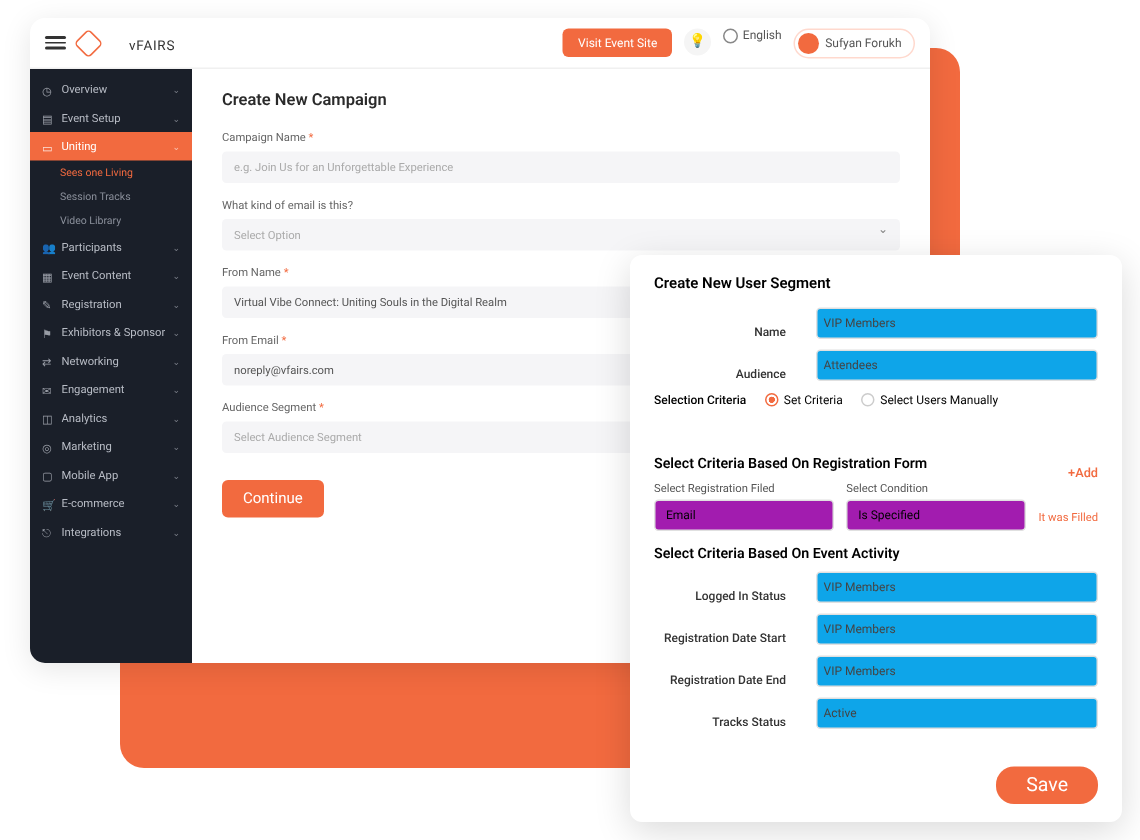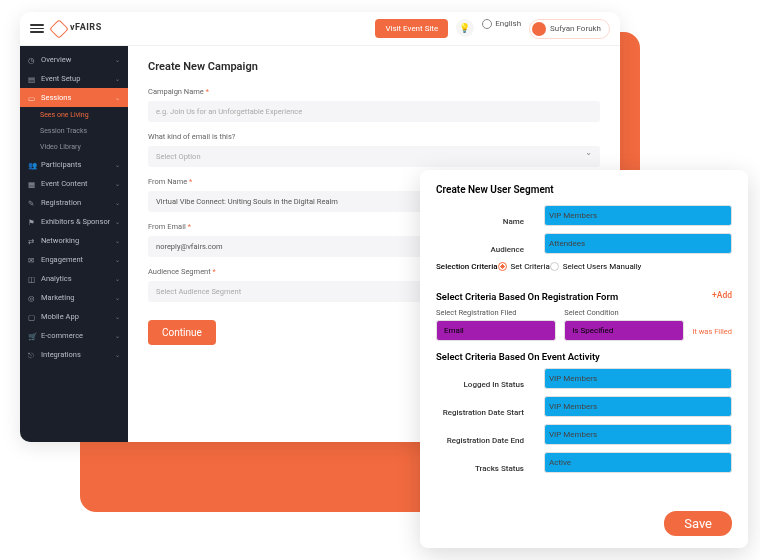--- a/index.html
+++ b/index.html
@@ -2,21 +2,21 @@
 <html><head>
 <meta charset="utf-8">
 <style>
 *{box-sizing:border-box;margin:0;padding:0;font-family:-apple-system,BlinkMacSystemFont,"Segoe UI",Roboto,sans-serif}
 body{background:#fff;width:760px;height:560px;position:relative;overflow:hidden}
 .orange-bg{position:absolute;top:32px;left:80px;width:560px;height:480px;background:#f26a3f;border-radius:16px}
 .main-window{position:absolute;top:12px;left:20px;width:600px;height:430px;background:#fff;border-radius:10px;box-shadow:0 4px 20px rgba(0,0,0,0.1);overflow:hidden;display:flex;flex-direction:column}
 .topbar{height:34px;display:flex;align-items:center;padding:0 10px;gap:8px;border-bottom:1px solid #f0f0f0}
 .hamburger{width:14px;display:flex;flex-direction:column;gap:2px}
 .hamburger span{height:1.5px;background:#333;border-radius:1px}
-.logo{display:flex;align-items:flex-start;gap:4px;font-size:9px;font-weight:700;letter-spacing:0.5px;color:#333}
+.logo{display:flex;align-items:flex-end;gap:20px;font-size:9px;font-weight:400;letter-spacing:0.5px;color:#333}
 .logo-icon{width:14px;height:14px;border:1.5px solid #f26a3f;border-radius:3px;transform:rotate(45deg)}
 .topbar-right{margin-left:auto;display:flex;align-items:flex-start;gap:8px}
 .visit-btn{background:#f26a3f;color:#fff;font-size:8px;padding:5px 10px;border-radius:4px;border:none}
 .lightbulb{width:18px;height:18px;border-radius:50%;background:#f5f5f5;display:flex;align-items:center;justify-content:center;font-size:9px}
 .lang{display:flex;align-items:center;gap:3px;font-size:8px;color:#555}
 .globe{width:10px;height:10px;border:1px solid #888;border-radius:50%}
 .user-pill{display:flex;align-items:center;gap:4px;border:1px solid #ffd9ce;border-radius:12px;padding:2px 8px 2px 2px;font-size:8px;color:#555}
 .avatar{width:14px;height:14px;border-radius:50%;background:#f26a3f}
 .body{flex:1;display:flex}
 .sidebar{width:108px;background:#1a1f29;display:flex;flex-direction:column;font-size:7.5px;color:#b8bcc5;padding-top:4px}
@@ -38,27 +38,27 @@
 .select-wrap::after{content:"⌄";position:absolute;right:8px;top:4px;font-size:8px;color:#888}
 .from-row{display:flex;align-items:flex-end;gap:6px}
 .from-row .field{flex:1}
 .reply-links{display:flex;gap:6px;font-size:7px;color:#888;padding-bottom:6px}
 .continue-btn{background:#f26a3f;color:#fff;border:none;border-radius:4px;padding:7px 14px;font-size:10px;margin-top:8px}
 .panel{position:absolute;top:170px;left:420px;width:328px;height:378px;background:#fff;border-radius:8px;box-shadow:0 6px 24px rgba(0,0,0,0.15);padding:14px 16px;font-size:9px}
 .panel-title{font-weight:600;font-size:10px;margin-bottom:10px}
 .prow{display:flex;align-items:flex-end;margin-bottom:7px;gap:20px}
 .prow-label{width:88px;text-align:right;font-size:8px;color:#333;font-weight:500}
 .prow-input{flex:1;border:1px solid #e0e0e0;border-radius:3px;padding:5px 4px;font-size:8px;color:#444;background:#0ea5e9}
-.criteria-row{display:flex;align-items:center;gap:0;margin:8px 0 10px}
+.criteria-row{display:flex;align-items:center;gap:12px;margin:8px 0 23px}
 .criteria-label{font-size:8px;font-weight:500}
 .radio{display:flex;align-items:center;gap:4px;font-size:8px}
 .radio-dot{width:9px;height:9px;border-radius:50%;border:1px solid #ccc}
 .radio-dot.checked{border-color:#f26a3f;background:radial-gradient(#f26a3f 40%,#fff 45%)}
 .section-title{font-size:9.5px;font-weight:600;margin:10px 0 6px}
-.section-row{display:flex;justify-content:space-between;align-items:center}
+.section-row{display:flex;justify-content:space-between;align-items:flex-end}
 .add-link{color:#f26a3f;font-size:8.5px;font-weight:500}
 .crit-fields{display:flex;gap:8px;align-items:flex-end;margin-bottom:4px}
 .crit-col{flex:1}
 .crit-col label{font-size:7.5px;color:#555;display:block;margin-bottom:3px}
 .crit-select{width:100%;border:1px solid #e0e0e0;border-radius:3px;padding:5px 7px;font-size:8px;background:#a21caf}
 .filled-link{color:#f26a3f;font-size:7.5px;white-space:nowrap;padding-bottom:5px}
 .save-btn{position:absolute;bottom:12px;right:16px;background:#f26a3f;color:#fff;border:none;border-radius:12px;padding:5px 20px;font-size:13px}
 </style>
 </head>
 <body>
@@ -96,21 +96,21 @@
           <span class="nav-label">Overview</span>
           <span class="nav-chev">⌄</span>
         </div>
         <div class="nav-item">
           <span class="nav-icon">▤</span>
           <span class="nav-label">Event Setup</span>
           <span class="nav-chev">⌄</span>
         </div>
         <div class="nav-item active">
           <span class="nav-icon">▭</span>
-          <span class="nav-label">Sessions</span>
+          <span class="nav-label">Uniting</span>
           <span class="nav-chev">⌄</span>
         </div>
         <div class="sub-item active">Sees one Living</div>
         <div class="sub-item">Session Tracks</div>
         <div class="sub-item">Video Library</div>
         <div class="nav-item">
           <span class="nav-icon">👥</span>
           <span class="nav-label">Participants</span>
           <span class="nav-chev">⌄</span>
         </div>

